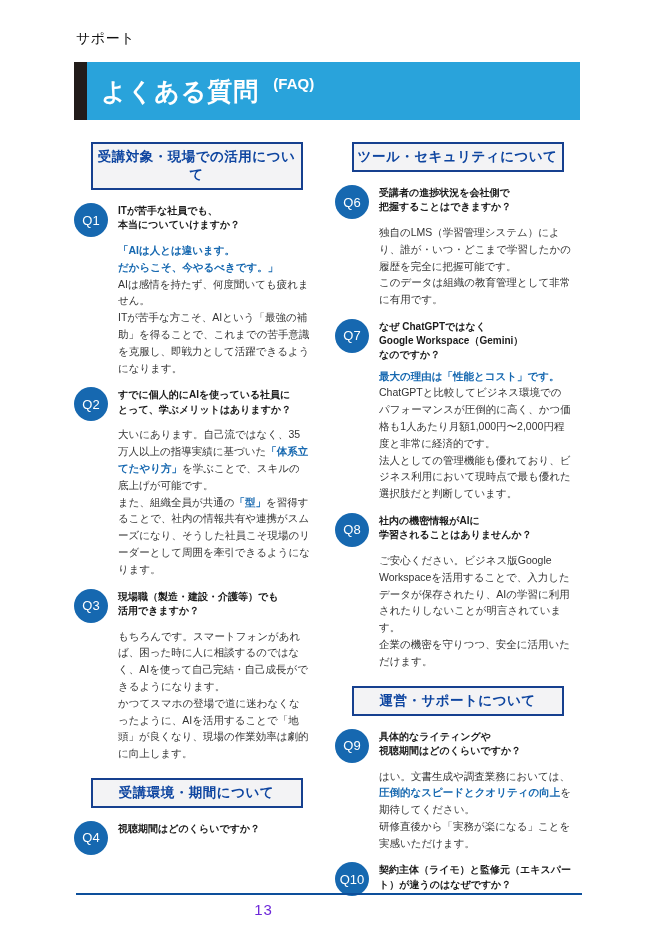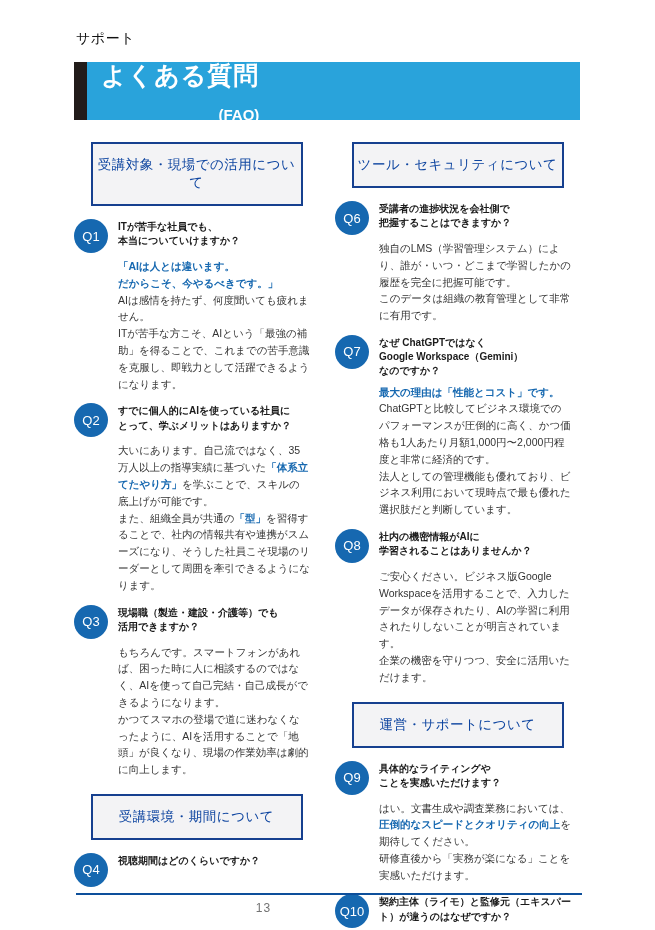--- a/index.html
+++ b/index.html
@@ -6,34 +6,34 @@
     --banner:#29a3db; --bar:#221c1a; --badge:#1668b0; --hl:#1668b0;
     --navy-text:#0e45a0; --navy-border:#16408f; --rule:#0d4f9b; --secbg:#f3f3f5;
   }
   *{margin:0;padding:0;box-sizing:border-box;}
   html,body{background:#ffffff;}
   body{font-family:"Liberation Sans","DejaVu Sans",sans-serif;}
   .page{position:relative;width:655px;height:930px;background:#fff;overflow:hidden;}
   .page-label{position:absolute;left:76px;top:30px;font-size:14px;color:#111;letter-spacing:.5px;}
   .banner{position:absolute;left:74px;top:62px;width:506px;height:58px;background:var(--banner);display:flex;align-items:center;}
   .banner-bar{width:13px;height:58px;background:var(--bar);flex-shrink:0;}
-  .banner-title{color:#fff;font-size:25px;font-weight:bold;margin-left:14px;letter-spacing:1px;display:flex;align-items:flex-end;gap:14px;flex-direction:column;}
+  .banner-title{color:#fff;font-size:25px;font-weight:bold;margin-left:14px;letter-spacing:1px;display:flex;align-items:flex-start;gap:14px;}
   .banner-sub{font-size:15px;font-weight:bold;letter-spacing:0;}
   .cols{position:absolute;left:74px;top:142px;width:506px;display:flex;gap:16px;}
   .col{width:245px;}
-  .sec-box{width:212px;margin:0 auto 13px auto;background:var(--secbg);border:2px solid var(--navy-border);color:var(--navy-text);font-size:13.5px;font-weight:normal;text-align:center;padding:12px 2px;letter-spacing:.5px;}
+  .sec-box{width:212px;margin:0 auto 13px auto;background:var(--secbg);border:2px solid var(--navy-border);color:var(--navy-text);font-size:13.5px;font-weight:bold;text-align:center;padding:4px 2px;letter-spacing:.5px;}
   .sec-box.mt{margin-top:16px;}
   .faq{margin-bottom:11px;}
   .faq-head{display:flex;align-items:flex-start;}
   .badge{width:34px;height:34px;border-radius:50%;background:var(--badge);color:#ffffff;font-size:13px;font-weight:normal;display:flex;align-items:center;justify-content:center;flex-shrink:0;margin-right:10px;letter-spacing:0;}
   .q{font-size:10px;font-weight:bold;color:#1b1b1b;line-height:1.42;white-space:pre-line;padding-top:1px;}
   .a{margin:5px 9px 0 44px;font-size:10.5px;color:#333;line-height:1.6;white-space:pre-line;}
   .a .hl{color:var(--hl);font-weight:bold;}
   .footer-line{position:absolute;left:76px;top:893px;width:506px;height:2px;background:var(--rule);}
-  .page-number{position:absolute;left:0;top:901px;width:527px;text-align:center;font-size:12px;color:#737373;letter-spacing:1px;}
+  .page-number{position:absolute;left:0;top:901px;width:527px;text-align:center;font-size:15px;color:#6d28d9;letter-spacing:1px;}
 </style>
 </head>
 <body>
 
 <div class="page">
 
   <div class="page-label">サポート</div>
 
   <div class="banner">
     <div class="banner-bar"></div>
@@ -127,21 +127,21 @@
         <div class="a"><span>ご安心ください。ビジネス版Google Workspaceを活用することで、入力したデータが保存されたり、AIの学習に利用されたりしないことが明言されています。
 企業の機密を守りつつ、安全に活用いただけます。</span></div>
       </div>
 
       <div class="sec-box mt">運営・サポートについて</div>
 
       <div class="faq">
         <div class="faq-head">
           <div class="badge">Q9</div>
           <h3 class="q">具体的なライティングや
-ことを実感いただけます？</h3>
+視聴期間はどのくらいですか？</h3>
         </div>
         <div class="a"><span>はい。文書生成や調査業務においては、</span><span class="hl">圧倒的なスピードとクオリティの向上</span><span>を期待してください。
 研修直後から「実務が楽になる」ことを実感いただけます。</span></div>
       </div>
 
       <div class="faq">
         <div class="faq-head">
           <div class="badge">Q10</div>
           <h3 class="q">契約主体（ライモ）と監修元（エキスパート）が違うのはなぜですか？</h3>
         </div>

